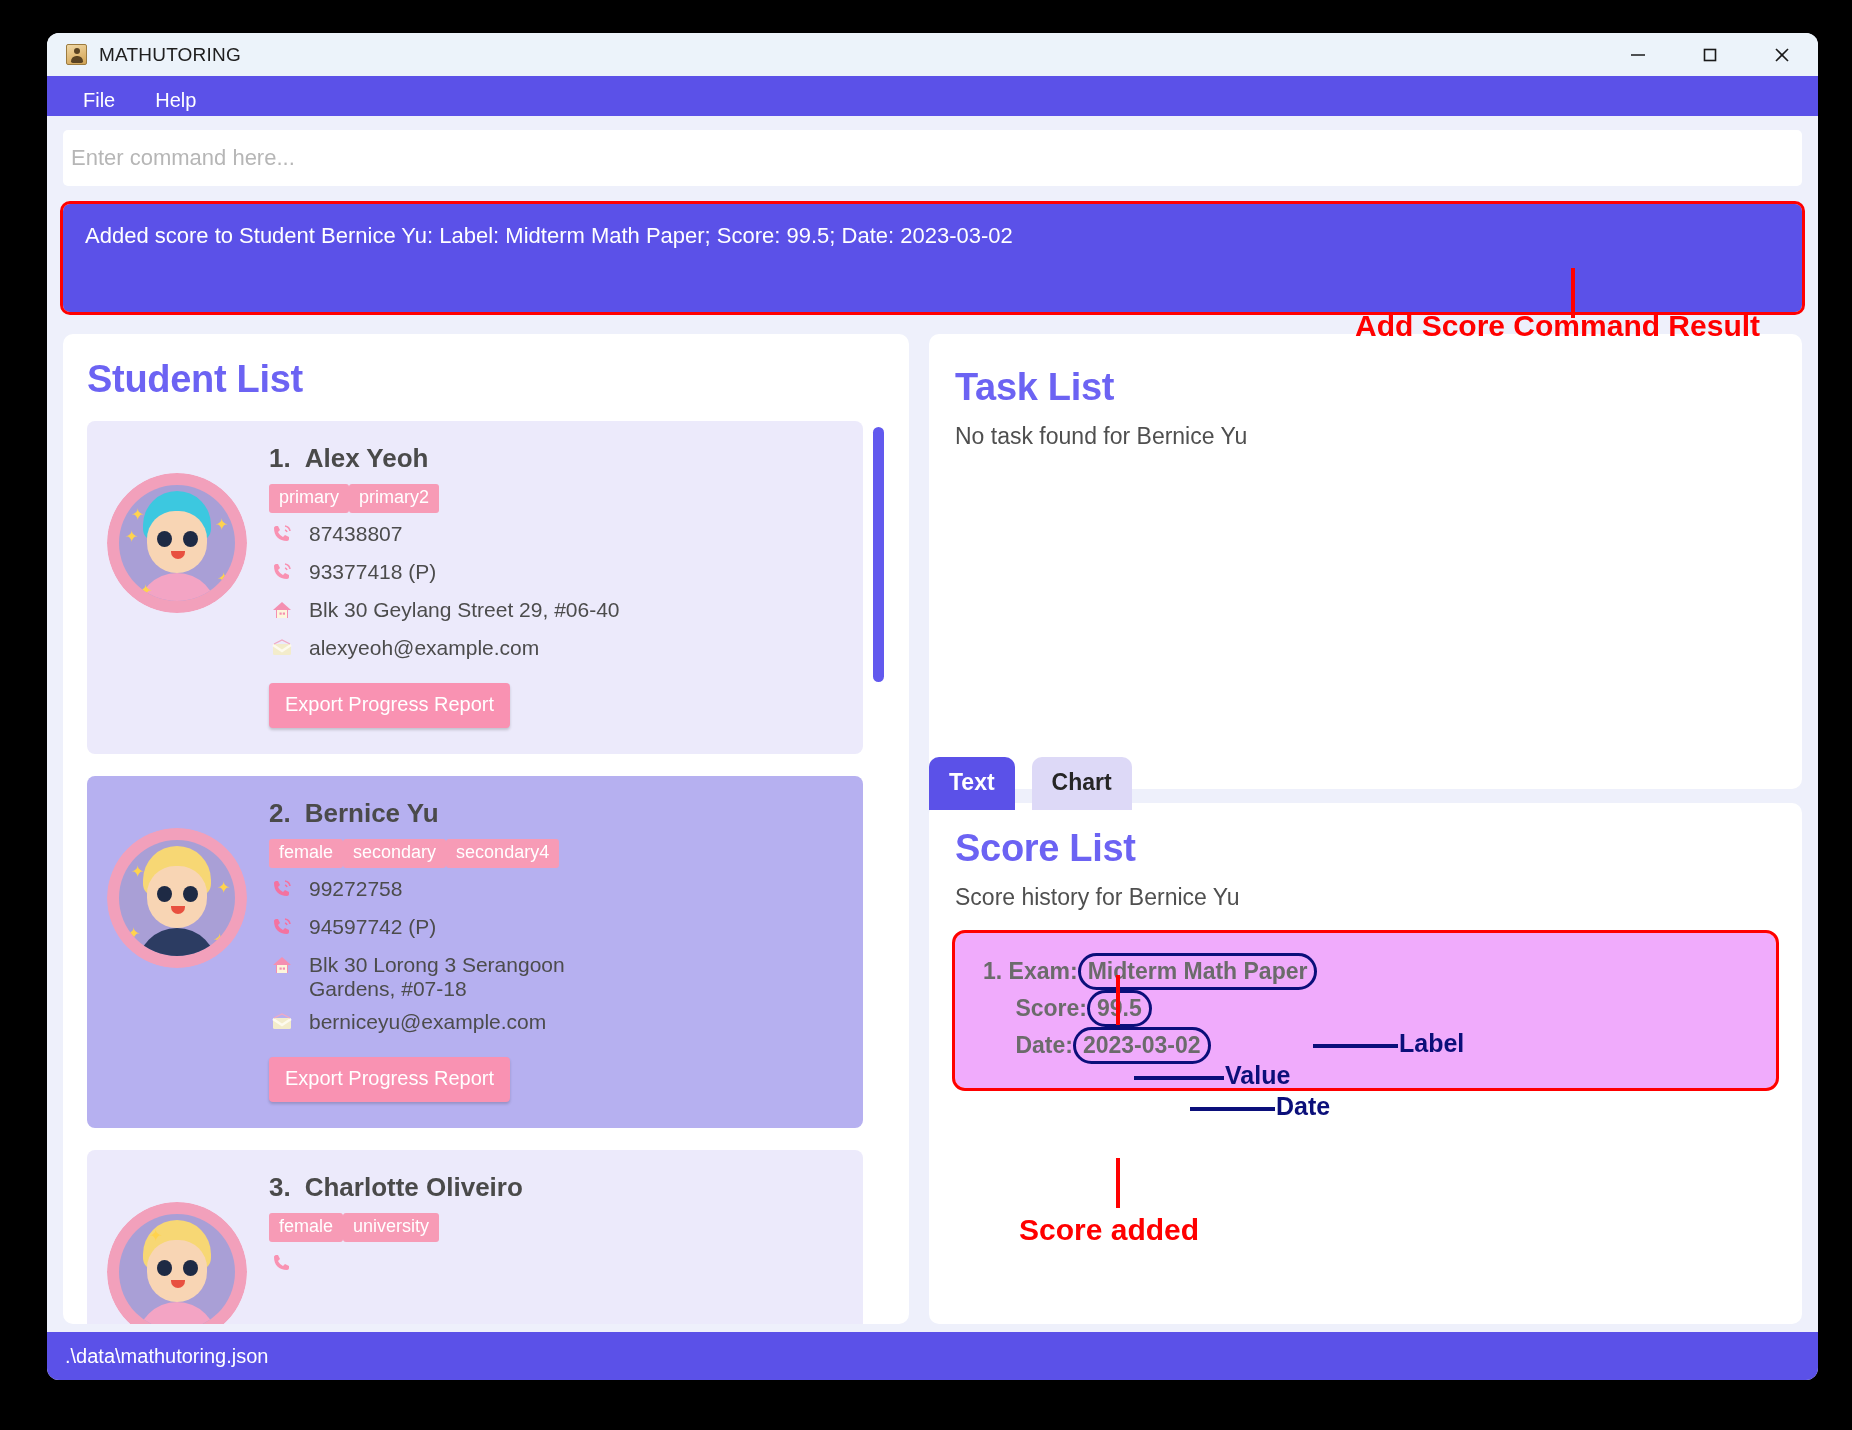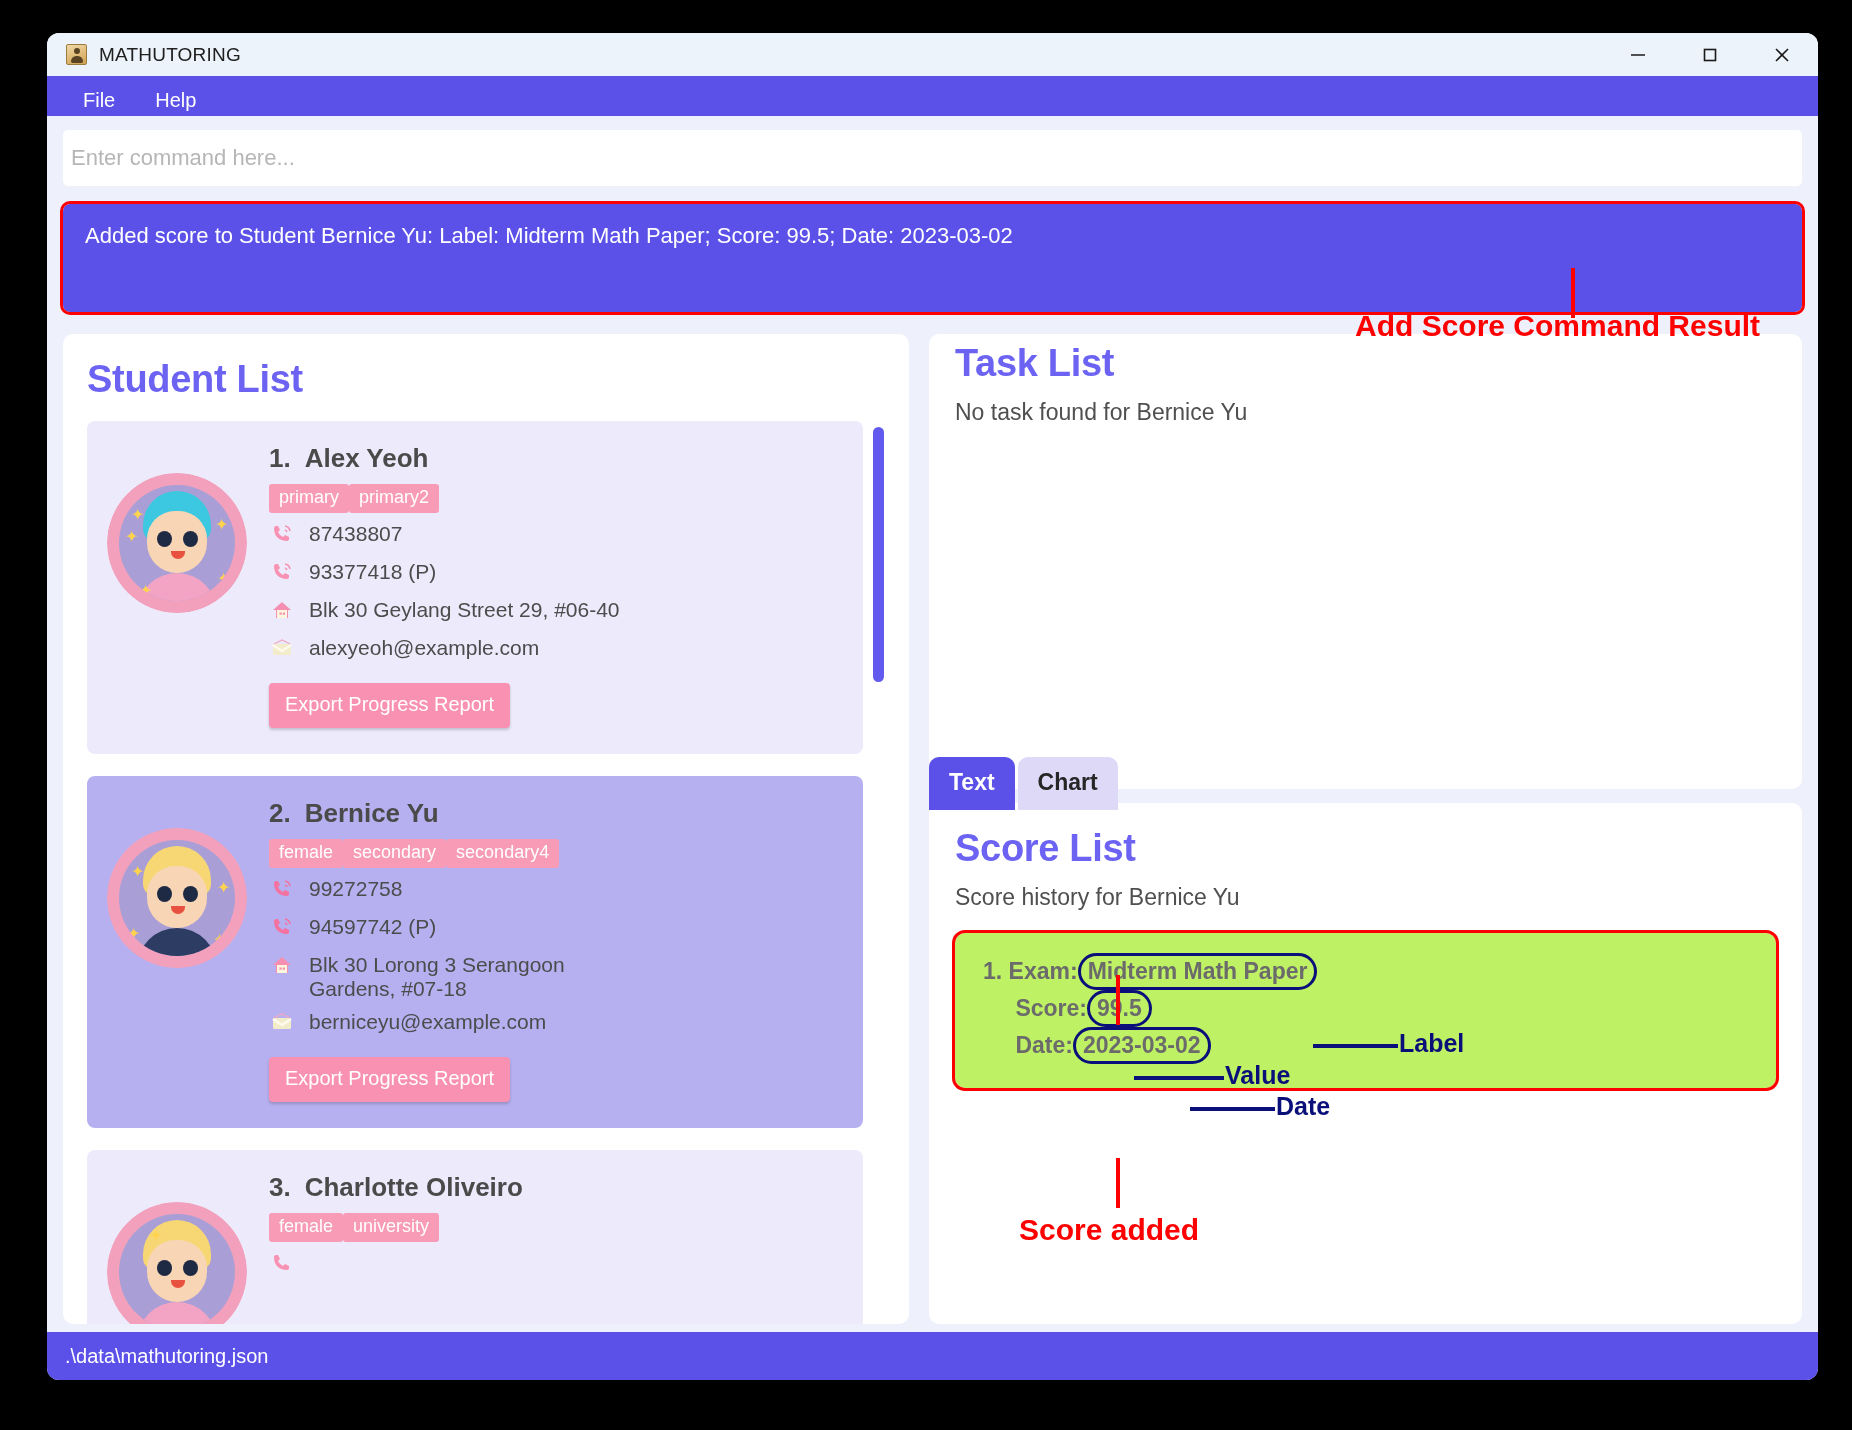--- a/index.html
+++ b/index.html
@@ -157,21 +157,21 @@
   .right-col {
     flex: 1;
     display: flex;
     flex-direction: column;
     gap: 14px;
     min-height: 0;
   }
   .right-top {
     height: 455px;
     flex: none;
-    padding: 8px 26px;
+    padding: 32px 26px;
   }
   .right-bottom {
     flex: 1;
     padding: 0;
     position: relative;
     min-height: 0;
   }
 
   .section-title {
     font-size: 38px;
@@ -323,38 +323,38 @@
     height: 255px;
     background: #6259ee;
     border-radius: 6px;
   }
 
   
   .tabstrip {
     position: absolute;
     top: -46px; left: 0;
     display: flex;
-    gap: 3px;
+    gap: 17px;
     z-index: 3;
   }
   .tab {
     font-size: 23px;
     font-weight: bold;
     padding: 12px 20px 14px 20px;
     border-radius: 10px 10px 0 0;
     cursor: pointer;
   }
   .tab.active { background: #5b51e8; color: #ffffff; }
   .tab.inactive { background: #ddd9f7; color: #262626; }
 
   .score-panel-inner { padding: 24px 26px; }
 
   .score-entry {
     margin-top: 22px;
-    background: #bef264;
+    background: #f0abfc;
     border-radius: 8px;
     padding: 20px 22px 24px 28px;
     outline: 3px solid #ff0000;
     border-radius: 10px;
     position: relative;
   }
   .score-line {
     font-size: 23px;
     font-weight: bold;
     color: #6b6b6b;

